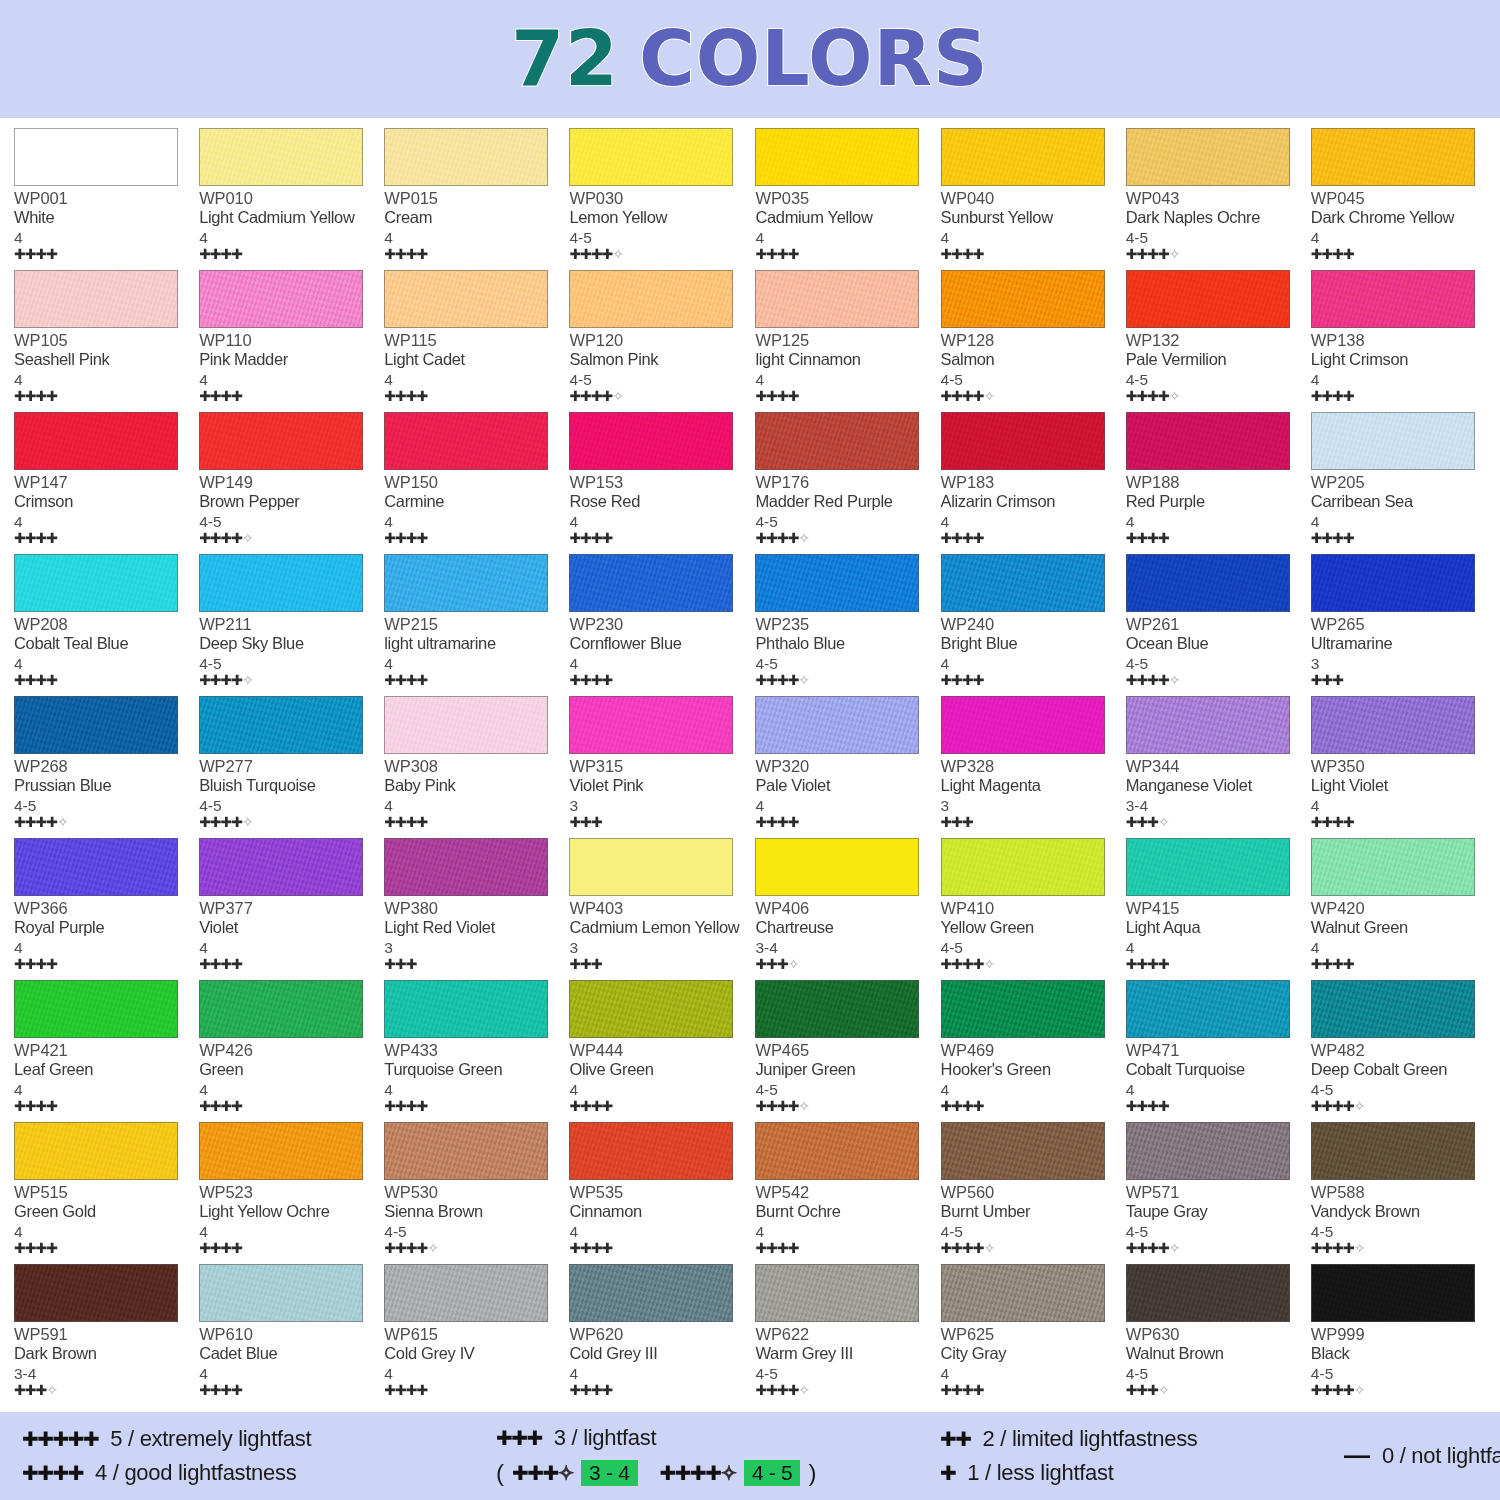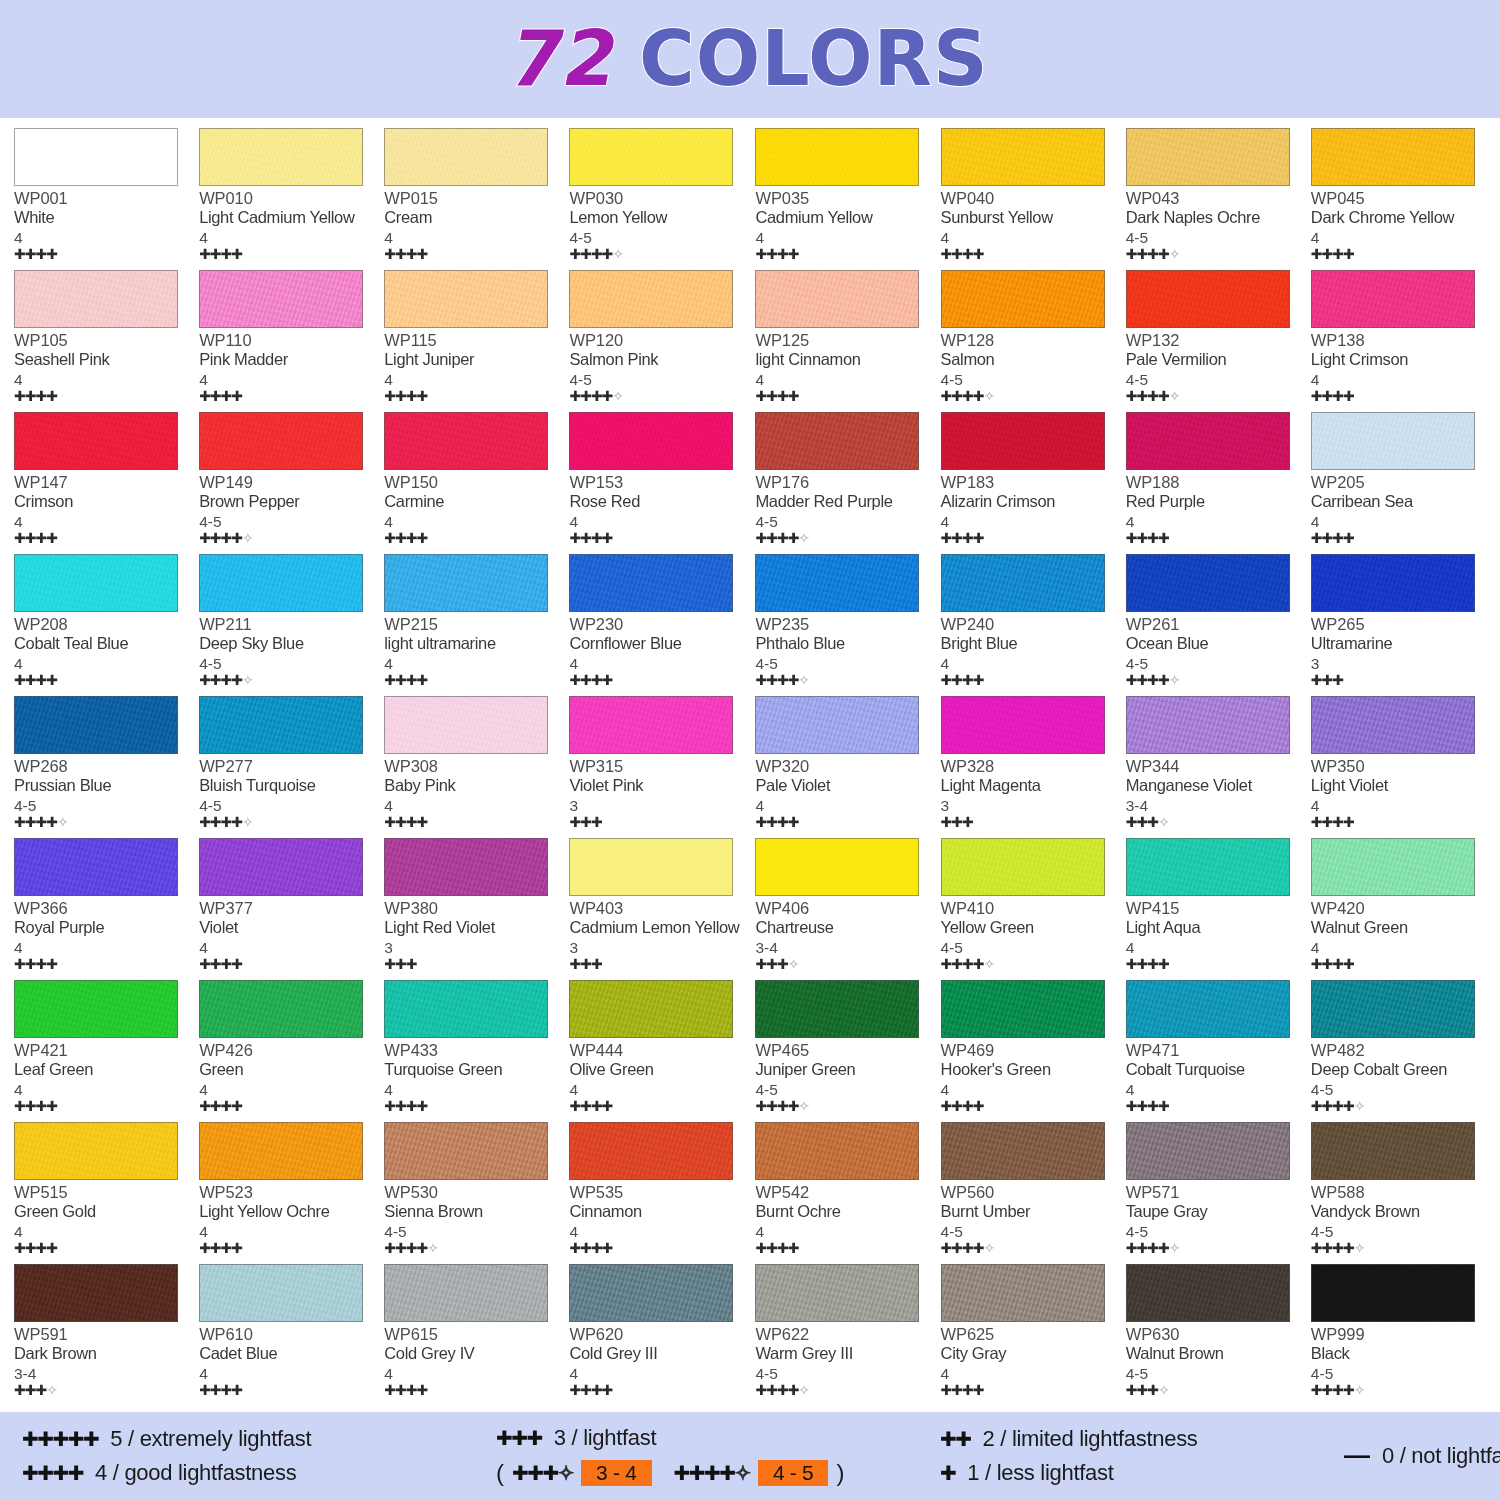--- a/index.html
+++ b/index.html
@@ -29,24 +29,23 @@
   }
   .header-title {
     font-size: 76px;
     font-weight: bold;
     letter-spacing: 1px;
     line-height: 1;
     white-space: nowrap;
     font-family: "DejaVu Sans", sans-serif;
   }
   .header-title .num {
-    color: #a21caf;
+    color: #0f766e;
     -webkit-text-stroke: 2px #ffffff;
     paint-order: stroke fill;
-    font-style: italic;
   }
   .header-title .word {
     color: #5b63bd;
     -webkit-text-stroke: 2px #ffffff;
     paint-order: stroke fill;
     margin-left: 20px;
   }
 
   
   .grid {
@@ -127,24 +126,24 @@
     font-family: "DejaVu Sans", sans-serif;
     font-size: 20px;
     font-weight: bold;
     color: #111;
     letter-spacing: -1.5px;
   }
   .lg-marks .half { color: #ffffff; -webkit-text-stroke: 1.3px #333; }
   .lg-text { font-size: 22px; color: #1a1a1a; letter-spacing: -0.3px; }
   .lg-dash { font-size: 26px; font-weight: bold; color:#111; line-height: .6; }
   .chip {
-    background: #f97316;
+    background: #22c55e;
     color: #111;
     font-size: 21px;
-    padding: 1px 15px;
+    padding: 1px 8px;
     letter-spacing: -0.3px;
   }
   .paren { font-size: 24px; color:#1a1a1a; }
   .legend-row.tight { gap: 8px; }
 </style>
 </head>
 <body>
 
 <div id="page">
 
@@ -242,21 +241,21 @@
           <div class="code">WP110</div>
           <div class="cname">Pink Madder</div>
           <div class="lf-num">4</div>
           <div class="lf-marks">✚✚✚✚</div>
         </div>
       </div>
       <div class="swatch-cell">
         <div class="swatch" style="background: rgb(251, 200, 136);"></div>
         <div class="meta">
           <div class="code">WP115</div>
-          <div class="cname">Light Juniper</div>
+          <div class="cname">Light Cadet</div>
           <div class="lf-num">4</div>
           <div class="lf-marks">✚✚✚✚</div>
         </div>
       </div>
       <div class="swatch-cell">
         <div class="swatch" style="background: rgb(252, 193, 115);"></div>
         <div class="meta">
           <div class="code">WP120</div>
           <div class="cname">Salmon Pink</div>
           <div class="lf-num">4-5</div>

